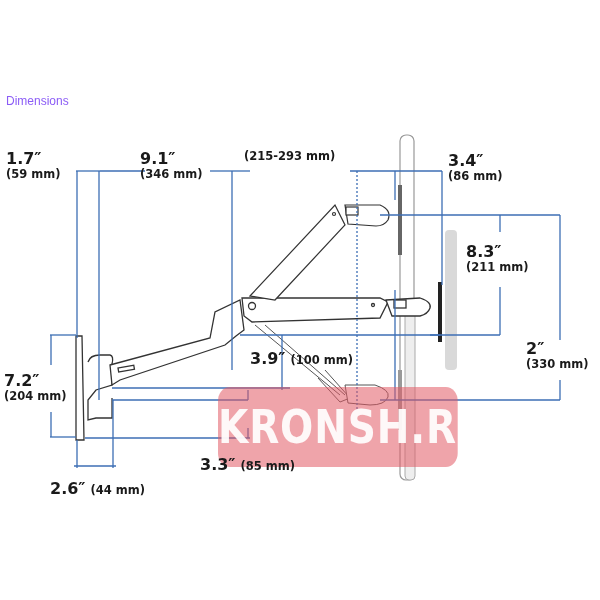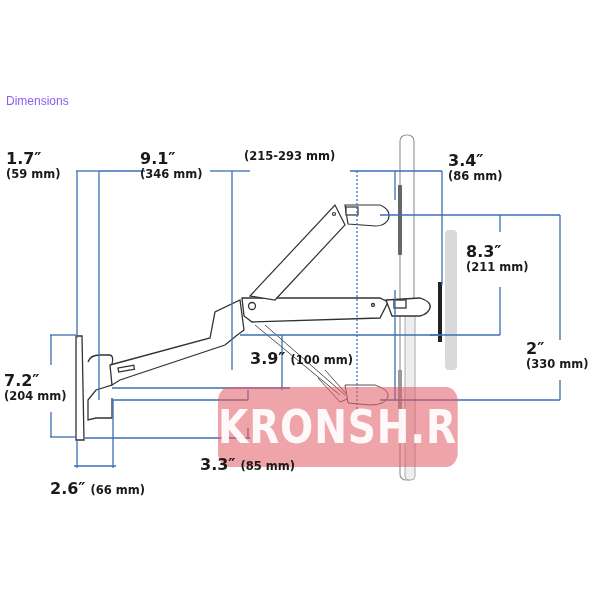--- a/index.html
+++ b/index.html
@@ -154,14 +154,14 @@
 
 <div class="watermark">KRONSH.RU</div>
 
 <div class="dim inline" style="left:200px; top:408px; width:140px; text-align:left;margin-top:48px;">
   <span class="big">3.3″</span>
   <span class="small">(85 mm)</span>
 </div>
 
 <div class="dim inline" style="left:50px; top:480px; width:140px; text-align:left;">
   <span class="big">2.6″</span>
-  <span class="small">(66 mm)</span>
+  <span class="small">(44 mm)</span>
 </div>
 
 </body></html>

